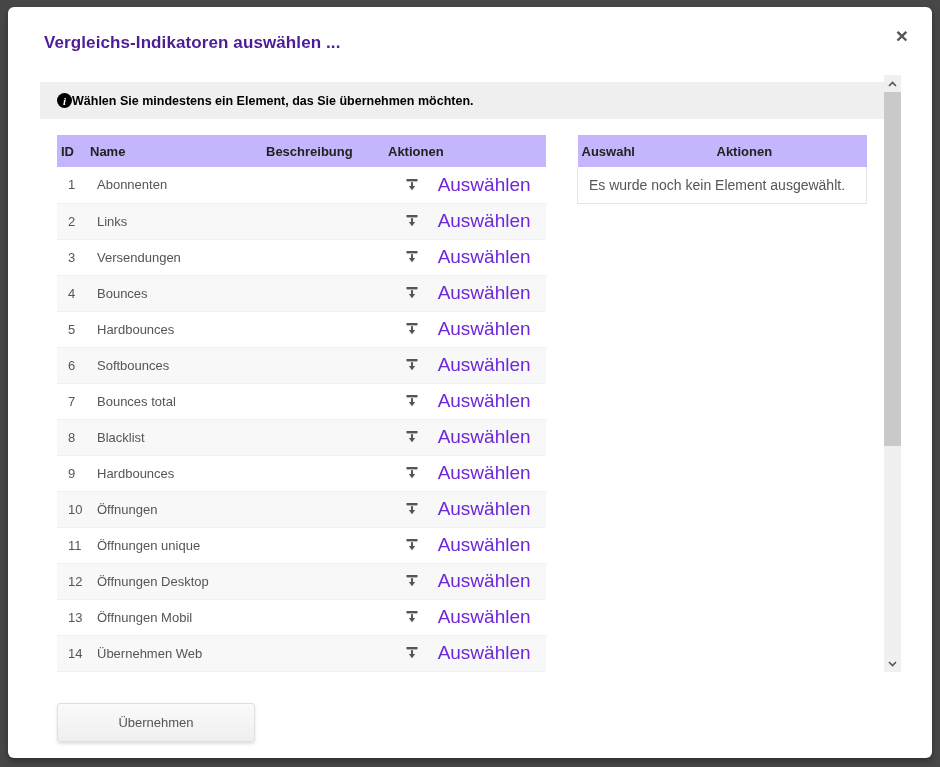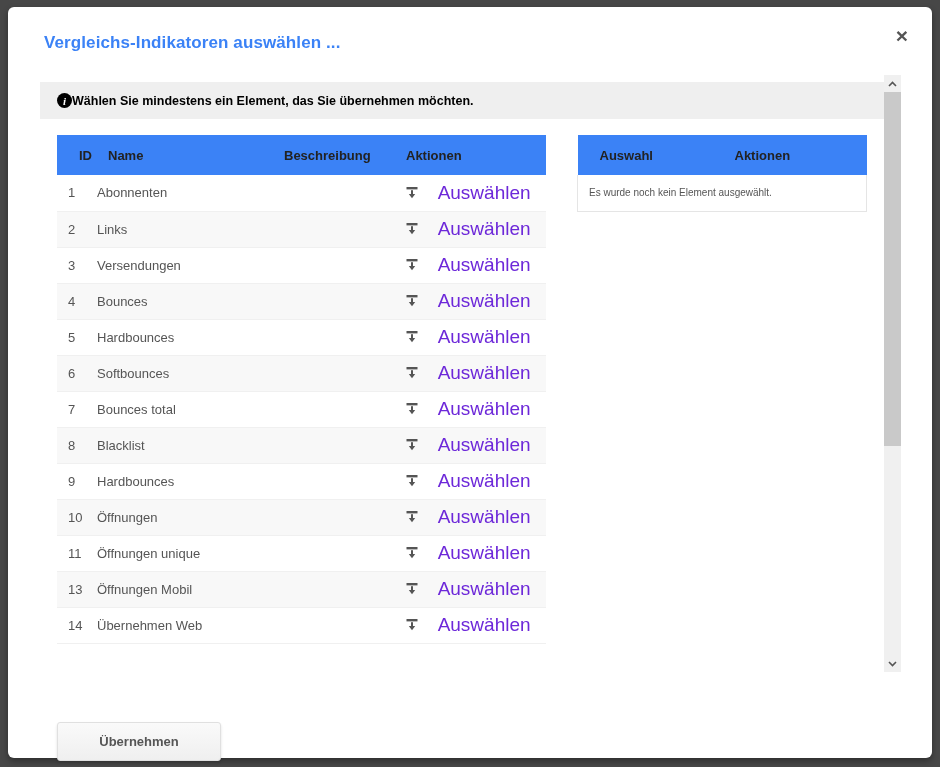--- a/index.html
+++ b/index.html
@@ -12,21 +12,21 @@
   .backdrop { position: relative; width: 940px; height: 767px; background: #474747; }
   .modal {
     position: absolute; left: 8px; top: 7px;
     width: 924px; height: 751px;
     background: #ffffff;
     border-radius: 6px;
     box-shadow: 0 3px 6px rgba(0,0,0,0.35);
   }
   .modal-title {
     position: absolute; left: 36px; top: 26px;
-    font-size: 17px; font-weight: bold; color: #3b82f6;
+    font-size: 17px; font-weight: bold; color: #4c1d95;
     letter-spacing: 0.1px;
   }
   .close-btn {
     position: absolute; right: 24px; top: 18px;
     background: none; border: none; cursor: pointer;
     font-size: 21px; font-weight: bold; color: #555555;
     line-height: 1; font-family: "Liberation Sans", sans-serif;
   }
   
   .infobar {
@@ -47,24 +47,24 @@
   .info-text {
     font-size: 12.5px; font-weight: bold; color: #000000;
   }
   
   table { border-collapse: collapse; table-layout: fixed; }
   .left-table {
     position: absolute; left: 49px; top: 128px;
     width: 489px;
   }
   .left-table th, .right-table th {
-    background: #3b82f6;
-    height: 40px;
+    background: #c4b5fd;
+    height: 32px;
     text-align: left;
-    padding-left: 22px;
+    padding-left: 4px;
     font-size: 13px; font-weight: bold; color: #222222;
   }
   .left-table td {
     height: 36px;
     padding-left: 11px;
     font-size: 13px; color: #555555;
     border-bottom: 1px solid #f0f0f0;
   }
   .left-table tbody tr:nth-child(even) { background: #f8f8f8; }
   .col-id   { width: 29px; }
@@ -85,21 +85,21 @@
   
   .right-table {
     position: absolute; left: 569px; top: 128px;
     width: 289px;
   }
   .rcol-sel { width: 135px; margin-top: 34px; }
   .rcol-act { width: 154px; }
   .right-table td {
     height: 36px;
     padding-left: 11px;
-    font-size: 10px; color: #555555;
+    font-size: 14px; color: #555555;
     background: #ffffff;
     border: 1px solid #e5e5e5;
     border-top: none;
   }
   
   .scrollbar {
     position: absolute; left: 876px; top: 68px;
     width: 17px; height: 597px;
     background: #f0f0f0;
   }
@@ -111,28 +111,28 @@
   .sb-btn.up { top: 0; }
   .sb-btn.down { bottom: 0; }
   .sb-thumb {
     position: absolute; left: 0; top: 17px;
     width: 17px; height: 354px;
     background: #c9c9c9;
     cursor: pointer;
   }
   
   .footer-btn {
-    position: absolute; top: 715px;
-    width: 164px; height: 39px;
+    position: absolute; top: 696px;
+    width: 198px; height: 39px;
     background: linear-gradient(#fafafa, #efefef);
     border: 1px solid #e0e0e0;
     border-radius: 3px;
     box-shadow: 0 2px 3px rgba(0,0,0,0.12);
     font-family: "Liberation Sans", sans-serif;
-    font-size: 13px; font-weight: bold; color: #555555;
+    font-size: 13px; font-weight: normal; color: #555555;
     cursor: pointer;
   }
   .btn-apply { left: 49px; }
   .btn-cancel { left: 254px; }
 </style>
 </head>
 <body>
 
 <div class="backdrop">
   <div class="modal">
@@ -324,20 +324,35 @@
         <svg width="14" height="14" viewBox="0 0 14 14">
           <rect x="1.5" y="1" width="11" height="2.4" fill="#555555"></rect>
           <rect x="6" y="4.2" width="2" height="4.6" fill="#555555"></rect>
           <polygon points="3.8,8 10.2,8 7,12.2" fill="#555555"></polygon>
         </svg>
       </span>
       <a class="select-link">Auswählen</a>
     </td>
   </tr>
 
+  <tr>
+    <td class="col-id">12</td>
+    <td class="col-name">Öffnungen Desktop</td>
+    <td class="col-desc"></td>
+    <td class="col-act act-cell">
+      <span class="dl-icon">
+        <svg width="14" height="14" viewBox="0 0 14 14">
+          <rect x="1.5" y="1" width="11" height="2.4" fill="#555555"></rect>
+          <rect x="6" y="4.2" width="2" height="4.6" fill="#555555"></rect>
+          <polygon points="3.8,8 10.2,8 7,12.2" fill="#555555"></polygon>
+        </svg>
+      </span>
+      <a class="select-link">Auswählen</a>
+    </td>
+  </tr>
 
   <tr>
     <td class="col-id">13</td>
     <td class="col-name">Öffnungen Mobil</td>
     <td class="col-desc"></td>
     <td class="col-act act-cell">
       <span class="dl-icon">
         <svg width="14" height="14" viewBox="0 0 14 14">
           <rect x="1.5" y="1" width="11" height="2.4" fill="#555555"></rect>
           <rect x="6" y="4.2" width="2" height="4.6" fill="#555555"></rect>

